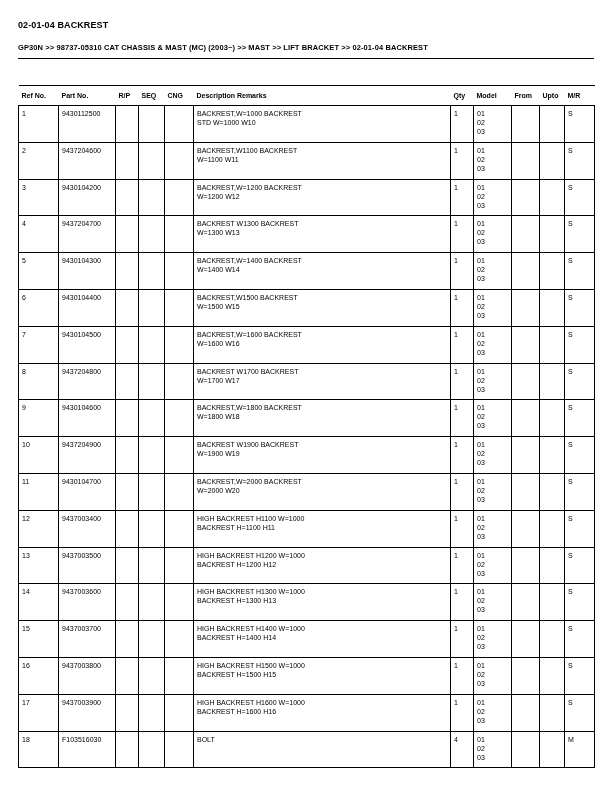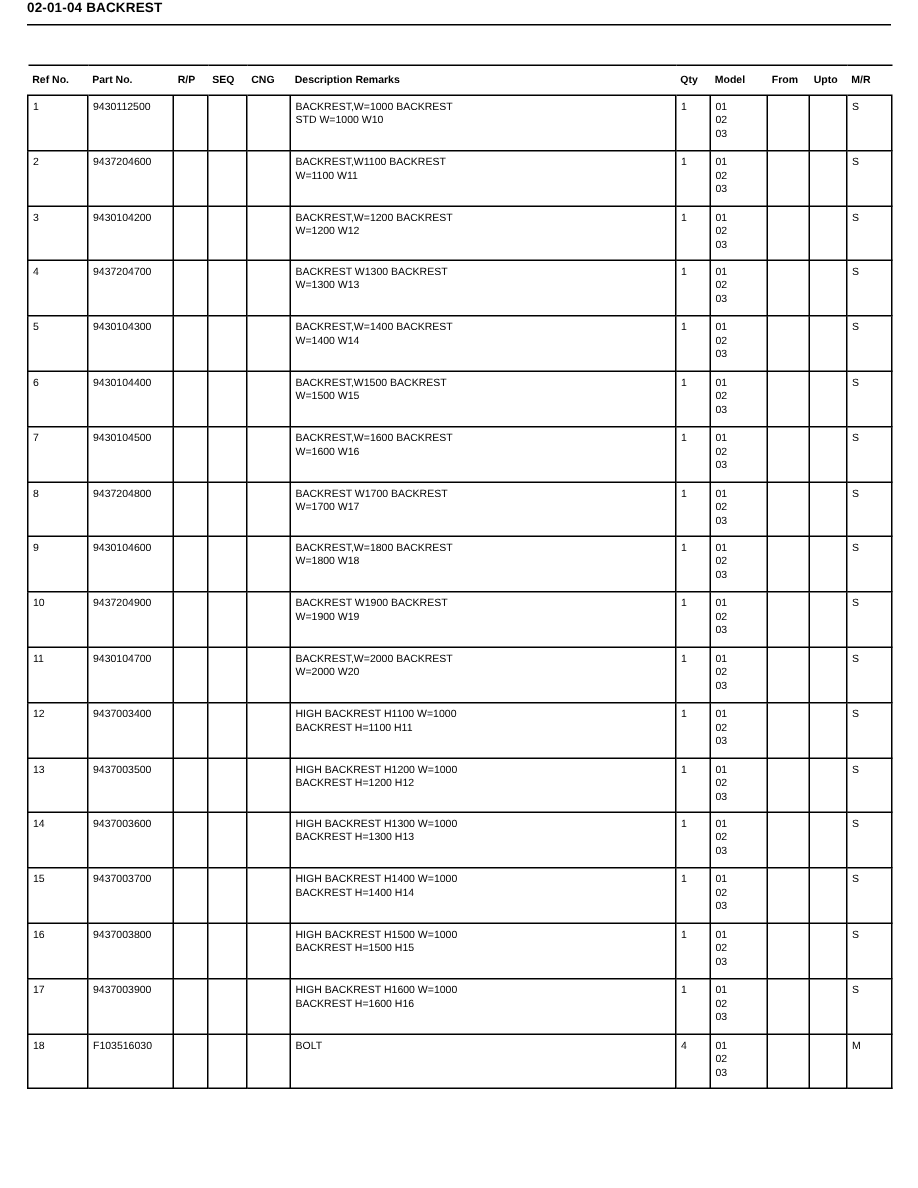--- a/index.html
+++ b/index.html
@@ -8,20 +8,21 @@
       width: 612px;
       height: 792px;
       background: #ffffff;
       color: #000000;
       font-family: "Liberation Sans", sans-serif;
       padding: 0 18px;
       position: relative;
       overflow: hidden;
     }
     .doc-title {
+      padding-top: 20px;
       font-size: 9px;
       font-weight: bold;
       letter-spacing: 0.1px;
     }
     .breadcrumb {
       margin-top: 13px;
       font-size: 7.5px;
       font-weight: bold;
       letter-spacing: 0.1px;
       white-space: nowrap;
@@ -59,20 +60,21 @@
       white-space: pre-line;
       overflow: hidden;
     }
     table.parts-table tbody tr { height: 36.8px; }
   </style>
 </head>
 <body>
 
 <div class="page">
   <div class="doc-title">02-01-04 BACKREST</div>
+  <div class="breadcrumb">GP30N &gt;&gt; 98737-05310 CAT CHASSIS &amp; MAST (MC) (2003~) &gt;&gt; MAST &gt;&gt; LIFT BRACKET &gt;&gt; 02-01-04 BACKREST</div>
   <hr class="rule">
 
   <table class="parts-table">
     <colgroup>
       <col style="width:40px">
         <col style="width:57px">
         <col style="width:23px">
       <col style="width:26px">
         <col style="width:29px">
         <col style="width:257px">

